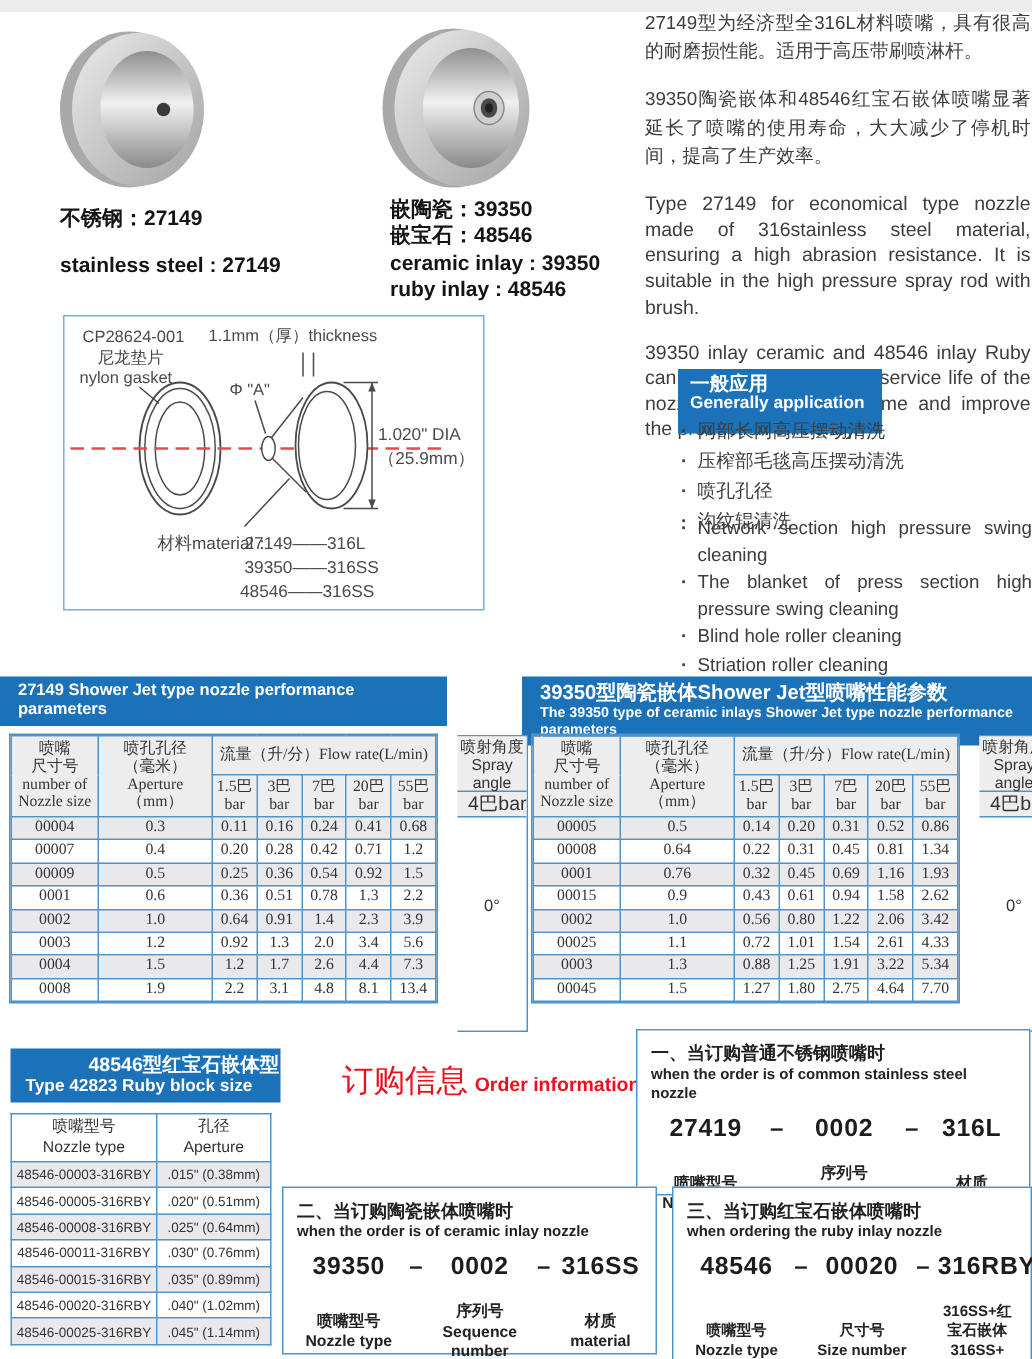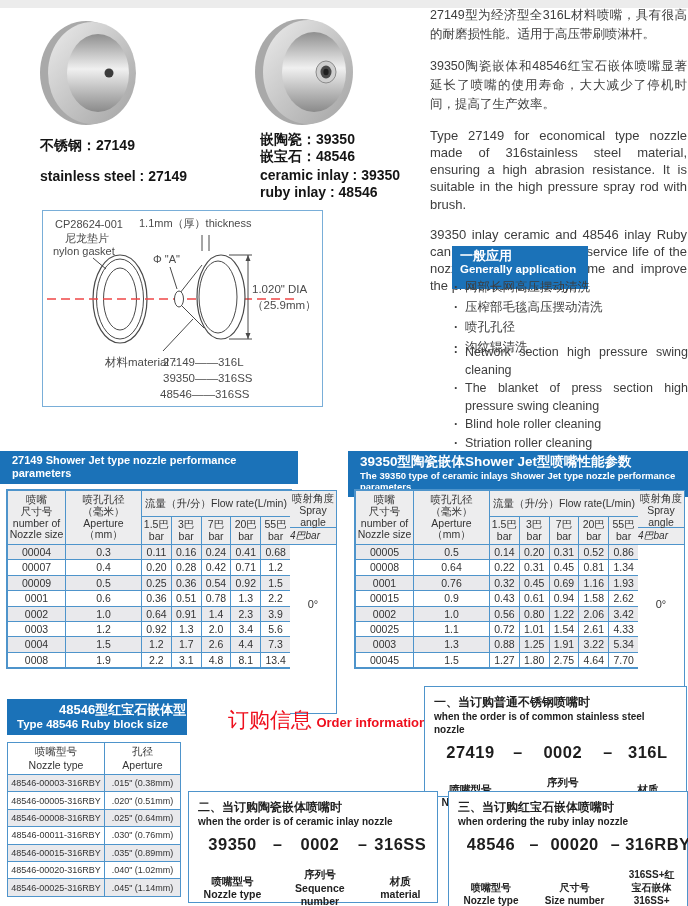--- a/index.html
+++ b/index.html
@@ -41,25 +41,25 @@
   
   .perf-wrap { width:330px; height:178px; }
   table.perf { border-collapse:collapse; table-layout:fixed; width:284px; }
   table.perf th, table.perf td { border:1px solid #4e94cb; font-weight:normal; color:#333; text-align:center; vertical-align:middle; padding:0; }
   table.perf th { background:#ededee; font-size:10.5px; line-height:1.12; }
   table.perf thead tr:nth-child(1) th { height:26px; }
   table.perf thead tr:nth-child(2) th { height:28px; }
   table.perf td { font-size:10.5px; height:15.4px; line-height:1; }
   table.perf tbody tr:nth-child(odd) td { background:#e9e9ec; }
   .c-noz { width:58px; } .c-ap { width:76px; } .c-bar { width:30px; }
-  .spray-col { position:absolute; left:283px; top:0; width:47px; height:224px; border:1px solid #4e94cb; border-left:none; background:#fff; }
+  .spray-col { position:absolute; left:298px; top:0; width:47px; height:198px; border:1px solid #4e94cb; border-left:none; background:#fff; }
   .spray-col .sp-h { height:37px; background:#ededee; border-bottom:1px solid #4e94cb; font-size:10.5px; line-height:1.12; color:#333; text-align:center; padding-top:2px; }
-  .spray-col .sp-sub { height:17px; background:#ededee; border-bottom:1px solid #4e94cb; font-size:10px; color:#333; text-align:left; line-height:16px;font-style:italic; }
+  .spray-col .sp-sub { height:17px; background:#ededee; border-bottom:1px solid #4e94cb; font-size:13px; color:#333; text-align:right; line-height:16px; }
   .spray-col .sp-val { height:121px; font-size:11px; color:#333; text-align:center; line-height:118px; }
-  .perf-outline { outline:1px solid #4e94cb; }
+  .perf-outline { outline:1px solid #4e94cb;font-family:Liberation Serif, serif; }
 
   
   .ruby-bar { left:7px; top:699px; width:180px; background:#1b72b8; color:#fff; padding:3px 0 4px 10px; }
   .ruby-bar .cn { font-size:13px; font-weight:bold; line-height:1.2;margin-left:42px; }
   .ruby-bar .en { font-size:11.5px; font-weight:bold; line-height:1.2; }
   table.ruby { border-collapse:collapse; table-layout:fixed; width:173px; }
   table.ruby th, table.ruby td { border:1px solid #4e94cb; color:#333; text-align:center; vertical-align:middle; }
   table.ruby th { background:#fff; font-weight:normal; font-size:10.5px; line-height:1.25; height:32px; }
   table.ruby td { font-size:9px; height:17.4px; padding:0 1px; }
   table.ruby tbody tr:nth-child(odd) td { background:#e9e9ec; }
@@ -428,21 +428,21 @@
       <div class="sp-h pre">喷射角度
 Spray
 angle</div>
       <div class="sp-sub">4巴bar</div>
       <div class="sp-val">0°</div>
     </div>
   </div>
 
   <div class="abs ruby-bar">
     <div class="cn">48546型红宝石嵌体型</div>
-    <div class="en">Type 48546 Ruby block size</div>
+    <div class="en">Type 42823 Ruby block size</div>
   </div>
   <table class="abs ruby" style="left:7px;top:742px;">
     <thead>
       <tr>
         <th class="rc-type pre">喷嘴型号
 Nozzle type</th>
         <th class="rc-ap pre">孔径
 Aperture</th>
       </tr>
     </thead>

